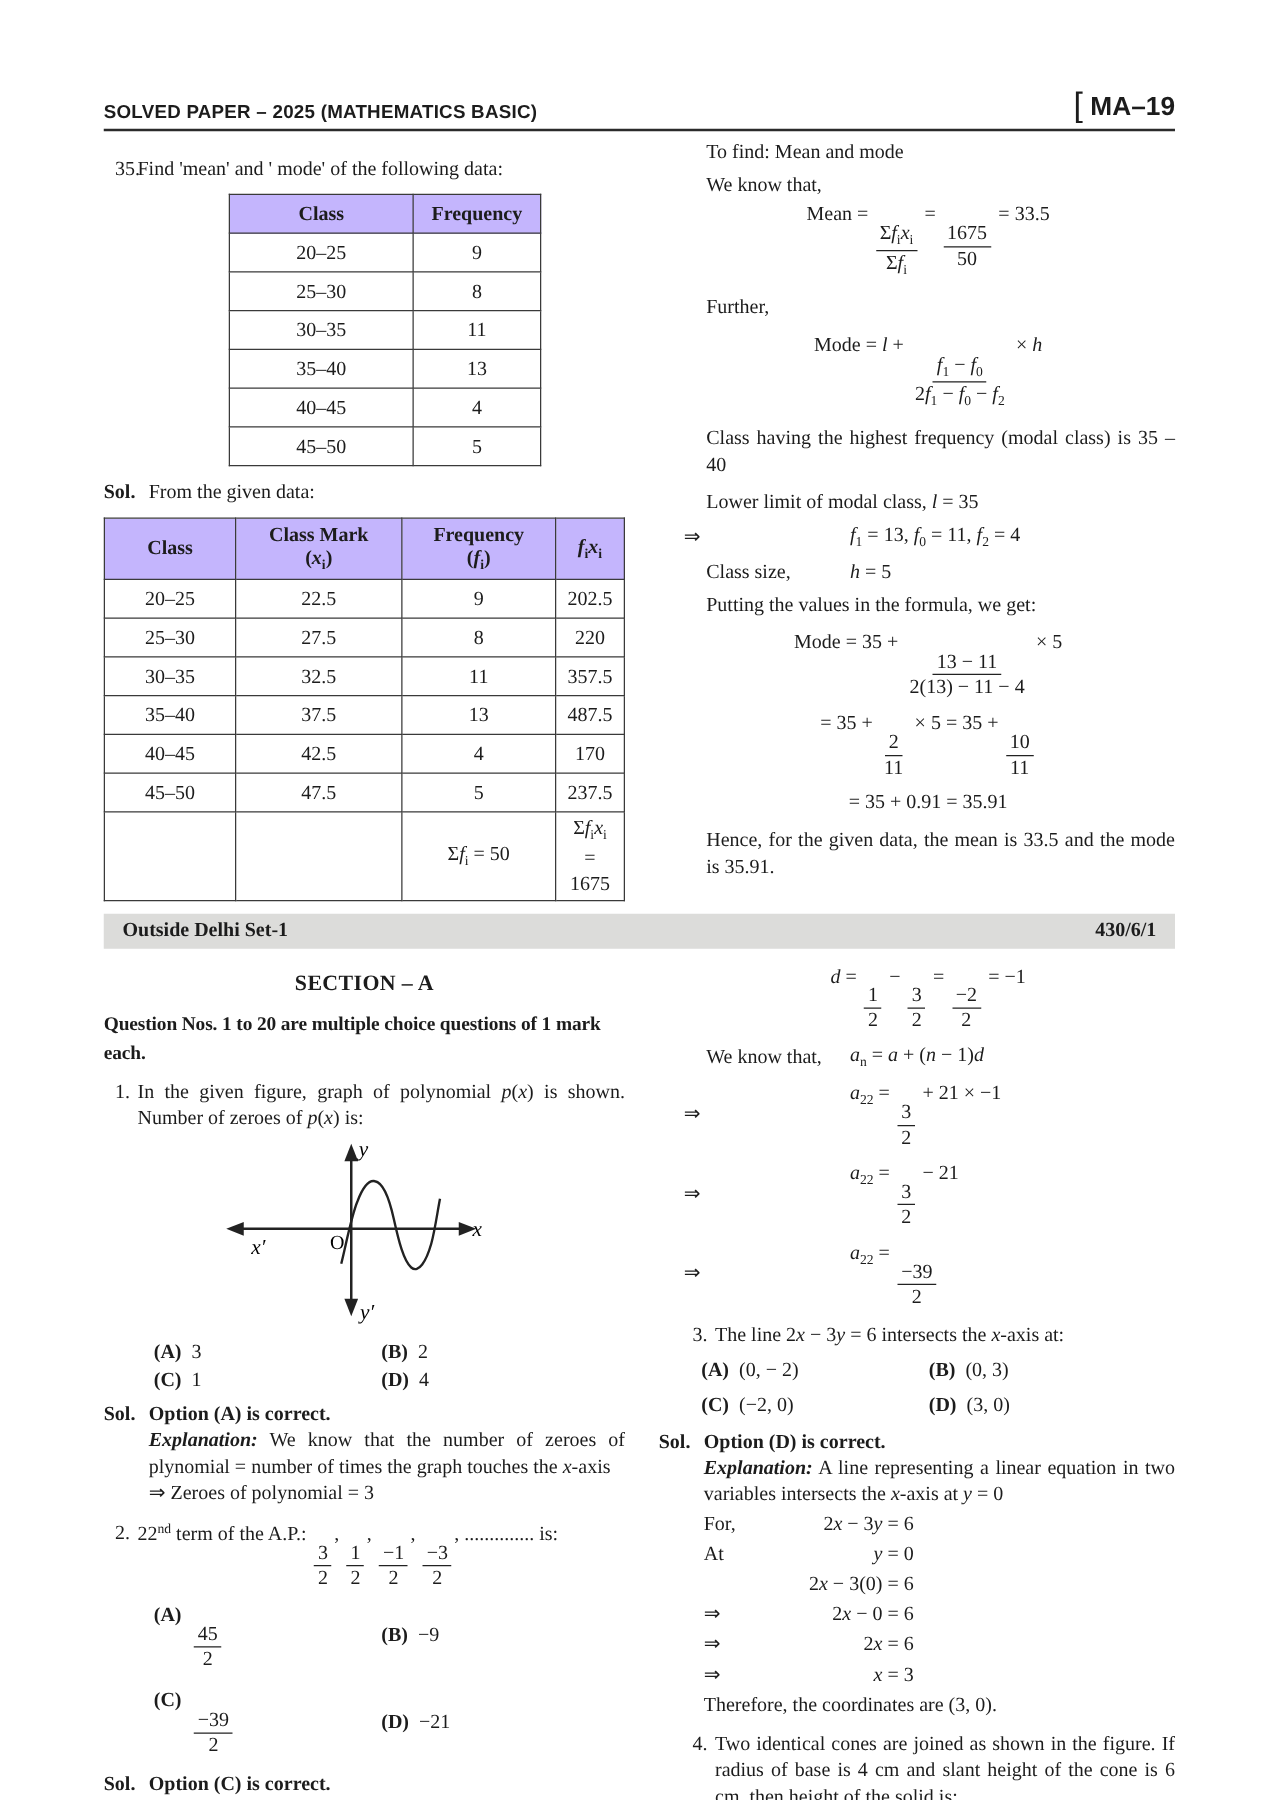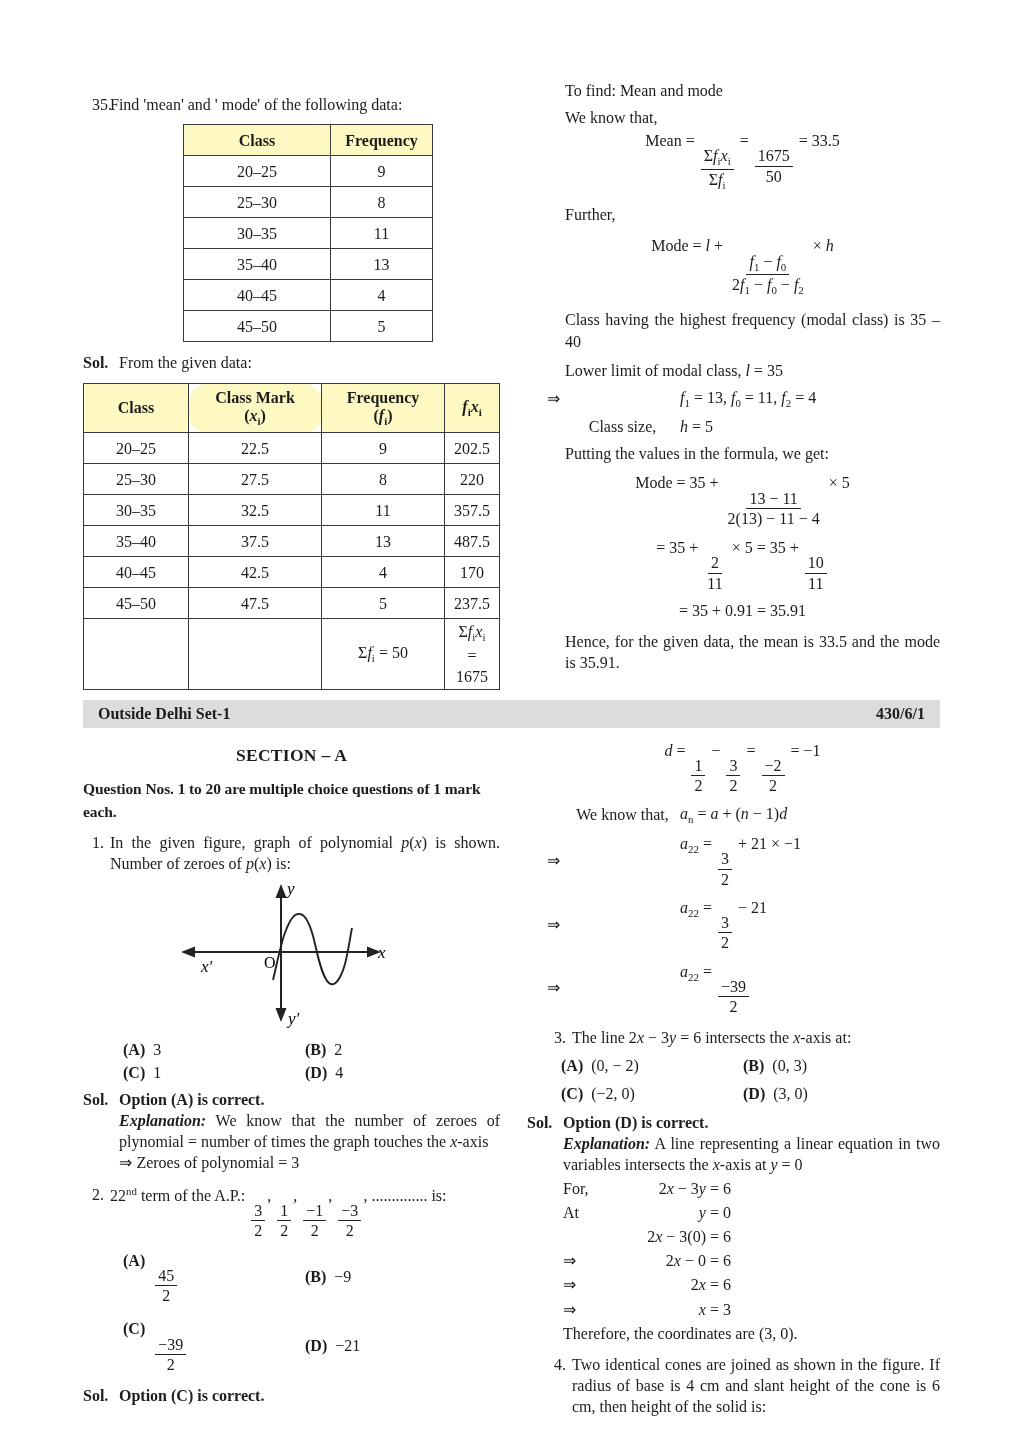--- a/index.html
+++ b/index.html
@@ -24,39 +24,39 @@
   .solrow{display:flex;margin-top:10px;}
   .sollbl{font-weight:700;width:36px;flex:0 0 36px;}
   .solbody{flex:1;}
   .ansbold{font-weight:700;}
   .expl-lbl{font-weight:700;font-style:italic;}
   .just{text-align:justify;}
 
   
   table{border-collapse:collapse;font-size:16px;}
   th,td{border:1.4px solid #3a3a3a;text-align:center;padding:2px 8px;}
-  th{background:#fef9c3;font-weight:700;text-align:center;}
+  th{background:#c4b5fd;font-weight:700;text-align:center;}
   .tbl1{margin:9px 0 0 100px;width:250px;}
   .tbl1 td{height:26px;}
   .tbl1 th{height:26px;}
   .tbl2{margin-top:10px;width:417px;}
   .tbl2 th{height:44px;line-height:1.15;}
   .tbl2 td{height:26px;}
   .tbl2 .trow-total td{height:32px;}
 
   
   .fr{display:inline-flex;flex-direction:column;align-items:center;vertical-align:-0.95em;margin:0 2px;line-height:1.08;}
   .fr .nu{padding:0 3px 1px;border-bottom:1.3px solid #222;}
   .fr .de{padding:1px 3px 0;}
   sub{font-size:68%;}
   sup{font-size:68%;}
   .eq-center{text-align:center;margin-top:8px;}
   .lblrow{display:grid;grid-template-columns:135px 1fr;margin-top:6px;align-items:center;}
   .lblrow .lbl{padding-left:2px;}
-  .lblrow .lbl.ind{padding-left:20px;text-align:center;}
+  .lblrow .lbl.ind{padding-left:20px;}
   .par{padding-left:20px;margin-top:6px;}
   .par0{margin-top:0;}
 
   
   .band{margin-top:10px;background:#dcdcda;display:flex;justify-content:space-between;align-items:center;padding:2px 15px;font-weight:700;font-size:16px;height:24px;}
 
   
   .section-title{text-align:center;font-weight:700;font-size:17.5px;margin-top:16px;letter-spacing:.3px;}
   .mcq-intro{font-family:Liberation Serif, serif;font-weight:700;font-size:15.5px;margin-top:10px;line-height:1.5;letter-spacing:-0.1px;}
 
@@ -71,20 +71,27 @@
 
   
   .steprow{display:grid;grid-template-columns:50px 118px;padding-left:20px;margin-top:3px;}
   .steprow .seq{text-align:right;white-space:nowrap;}
 </style>
 </head>
 <body>
 
 <div class="page">
 
+  <div class="hdr">
+    <div class="hdr-left"><span>SOLVED PAPER – 2025 </span><b>(MATHEMATICS BASIC)</b></div>
+    <div class="hdr-right">
+      <span class="hdr-bracket">[</span>
+      <span>MA–19</span>
+    </div>
+  </div>
 
   <div class="cols lh" style="margin-top:6px;">
 
     <div>
       <div class="qrow">
         <div class="qnum">35.</div>
         <div class="qbody">Find 'mean' and ' mode' of the following data:</div>
       </div>
 
       <table class="tbl1">
@@ -122,21 +129,21 @@
 
       <div class="solrow">
         <div class="sollbl">Sol.</div>
         <div class="solbody">From the given data:</div>
       </div>
 
       <table class="tbl2">
         <tbody>
             <tr>
           <th style="width:88px;">Class</th>
-          <th style="width:116px;border-radius:18px;">Class Mark<br>(<i>x</i><sub>i</sub>)</th>
+          <th style="width:116px;">Class Mark<br>(<i>x</i><sub>i</sub>)</th>
           <th style="width:106px;">Frequency<br>(<i>f</i><sub>i</sub>)</th>
           <th><i>f</i><sub>i</sub><i>x</i><sub>i</sub></th>
         </tr>
         <tr>
               <td>20–25</td>
               <td>22.5</td>
               <td>9</td>
               <td>202.5</td>
             </tr>
         <tr>

